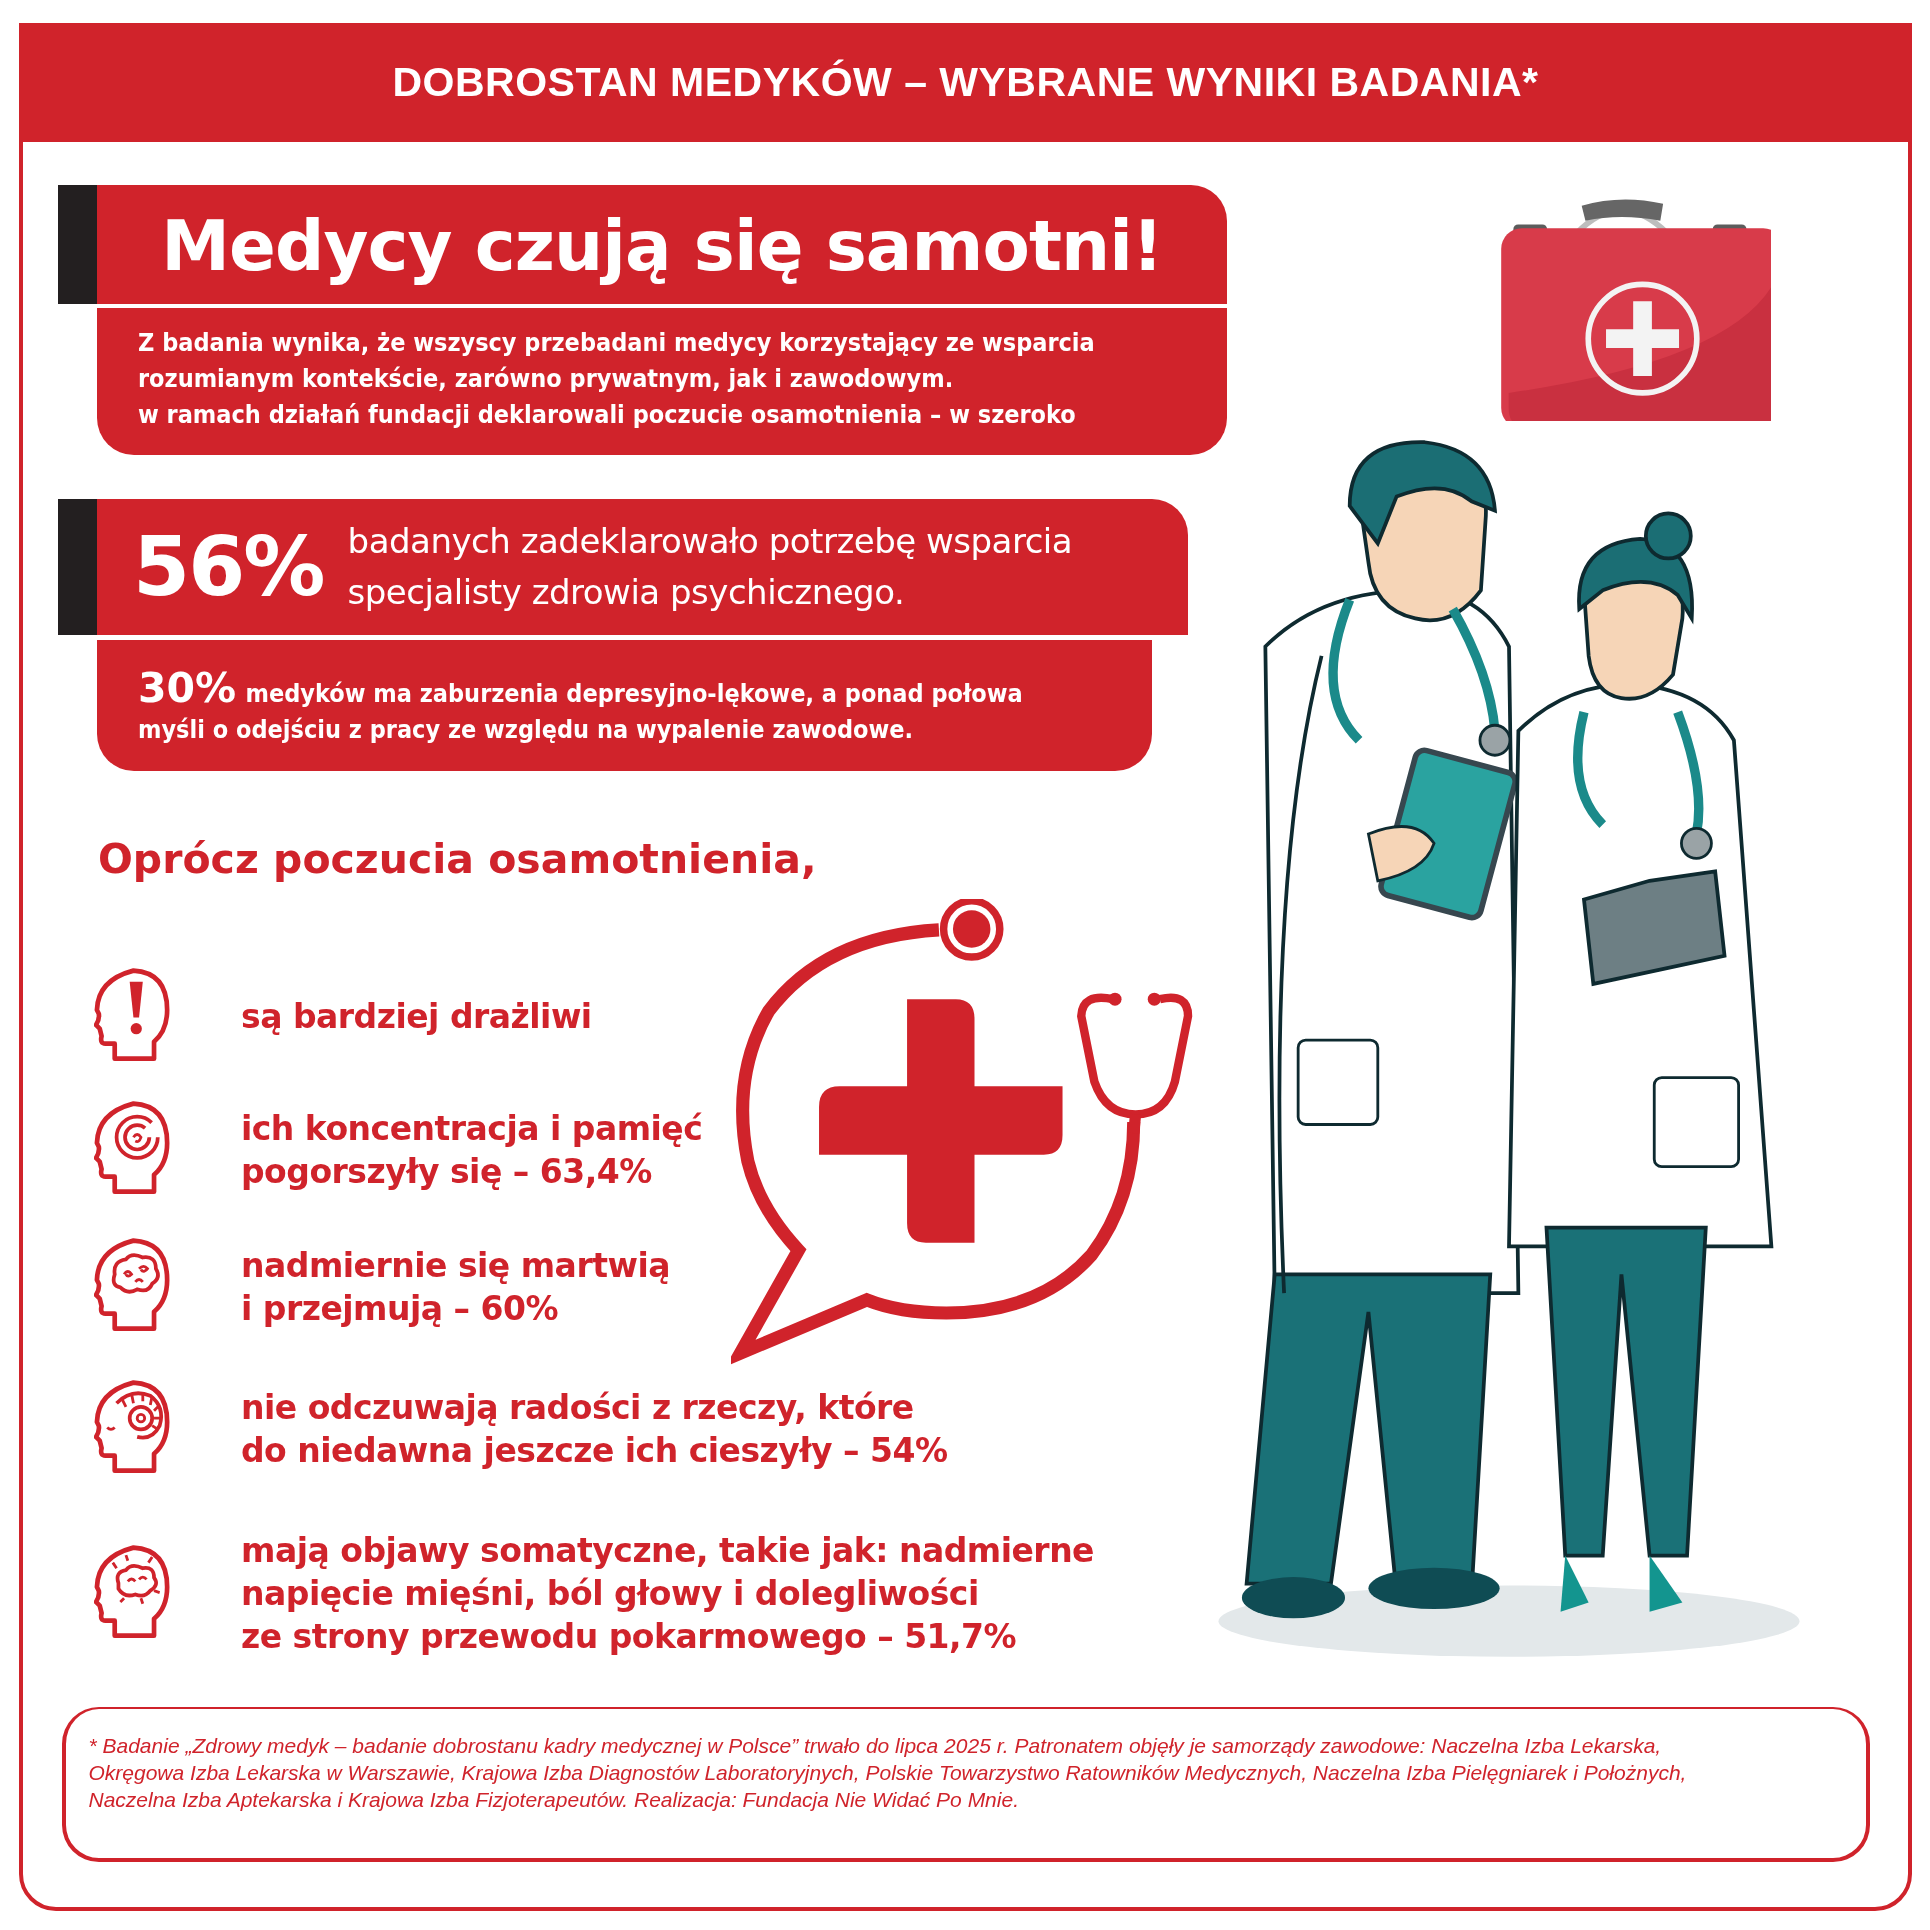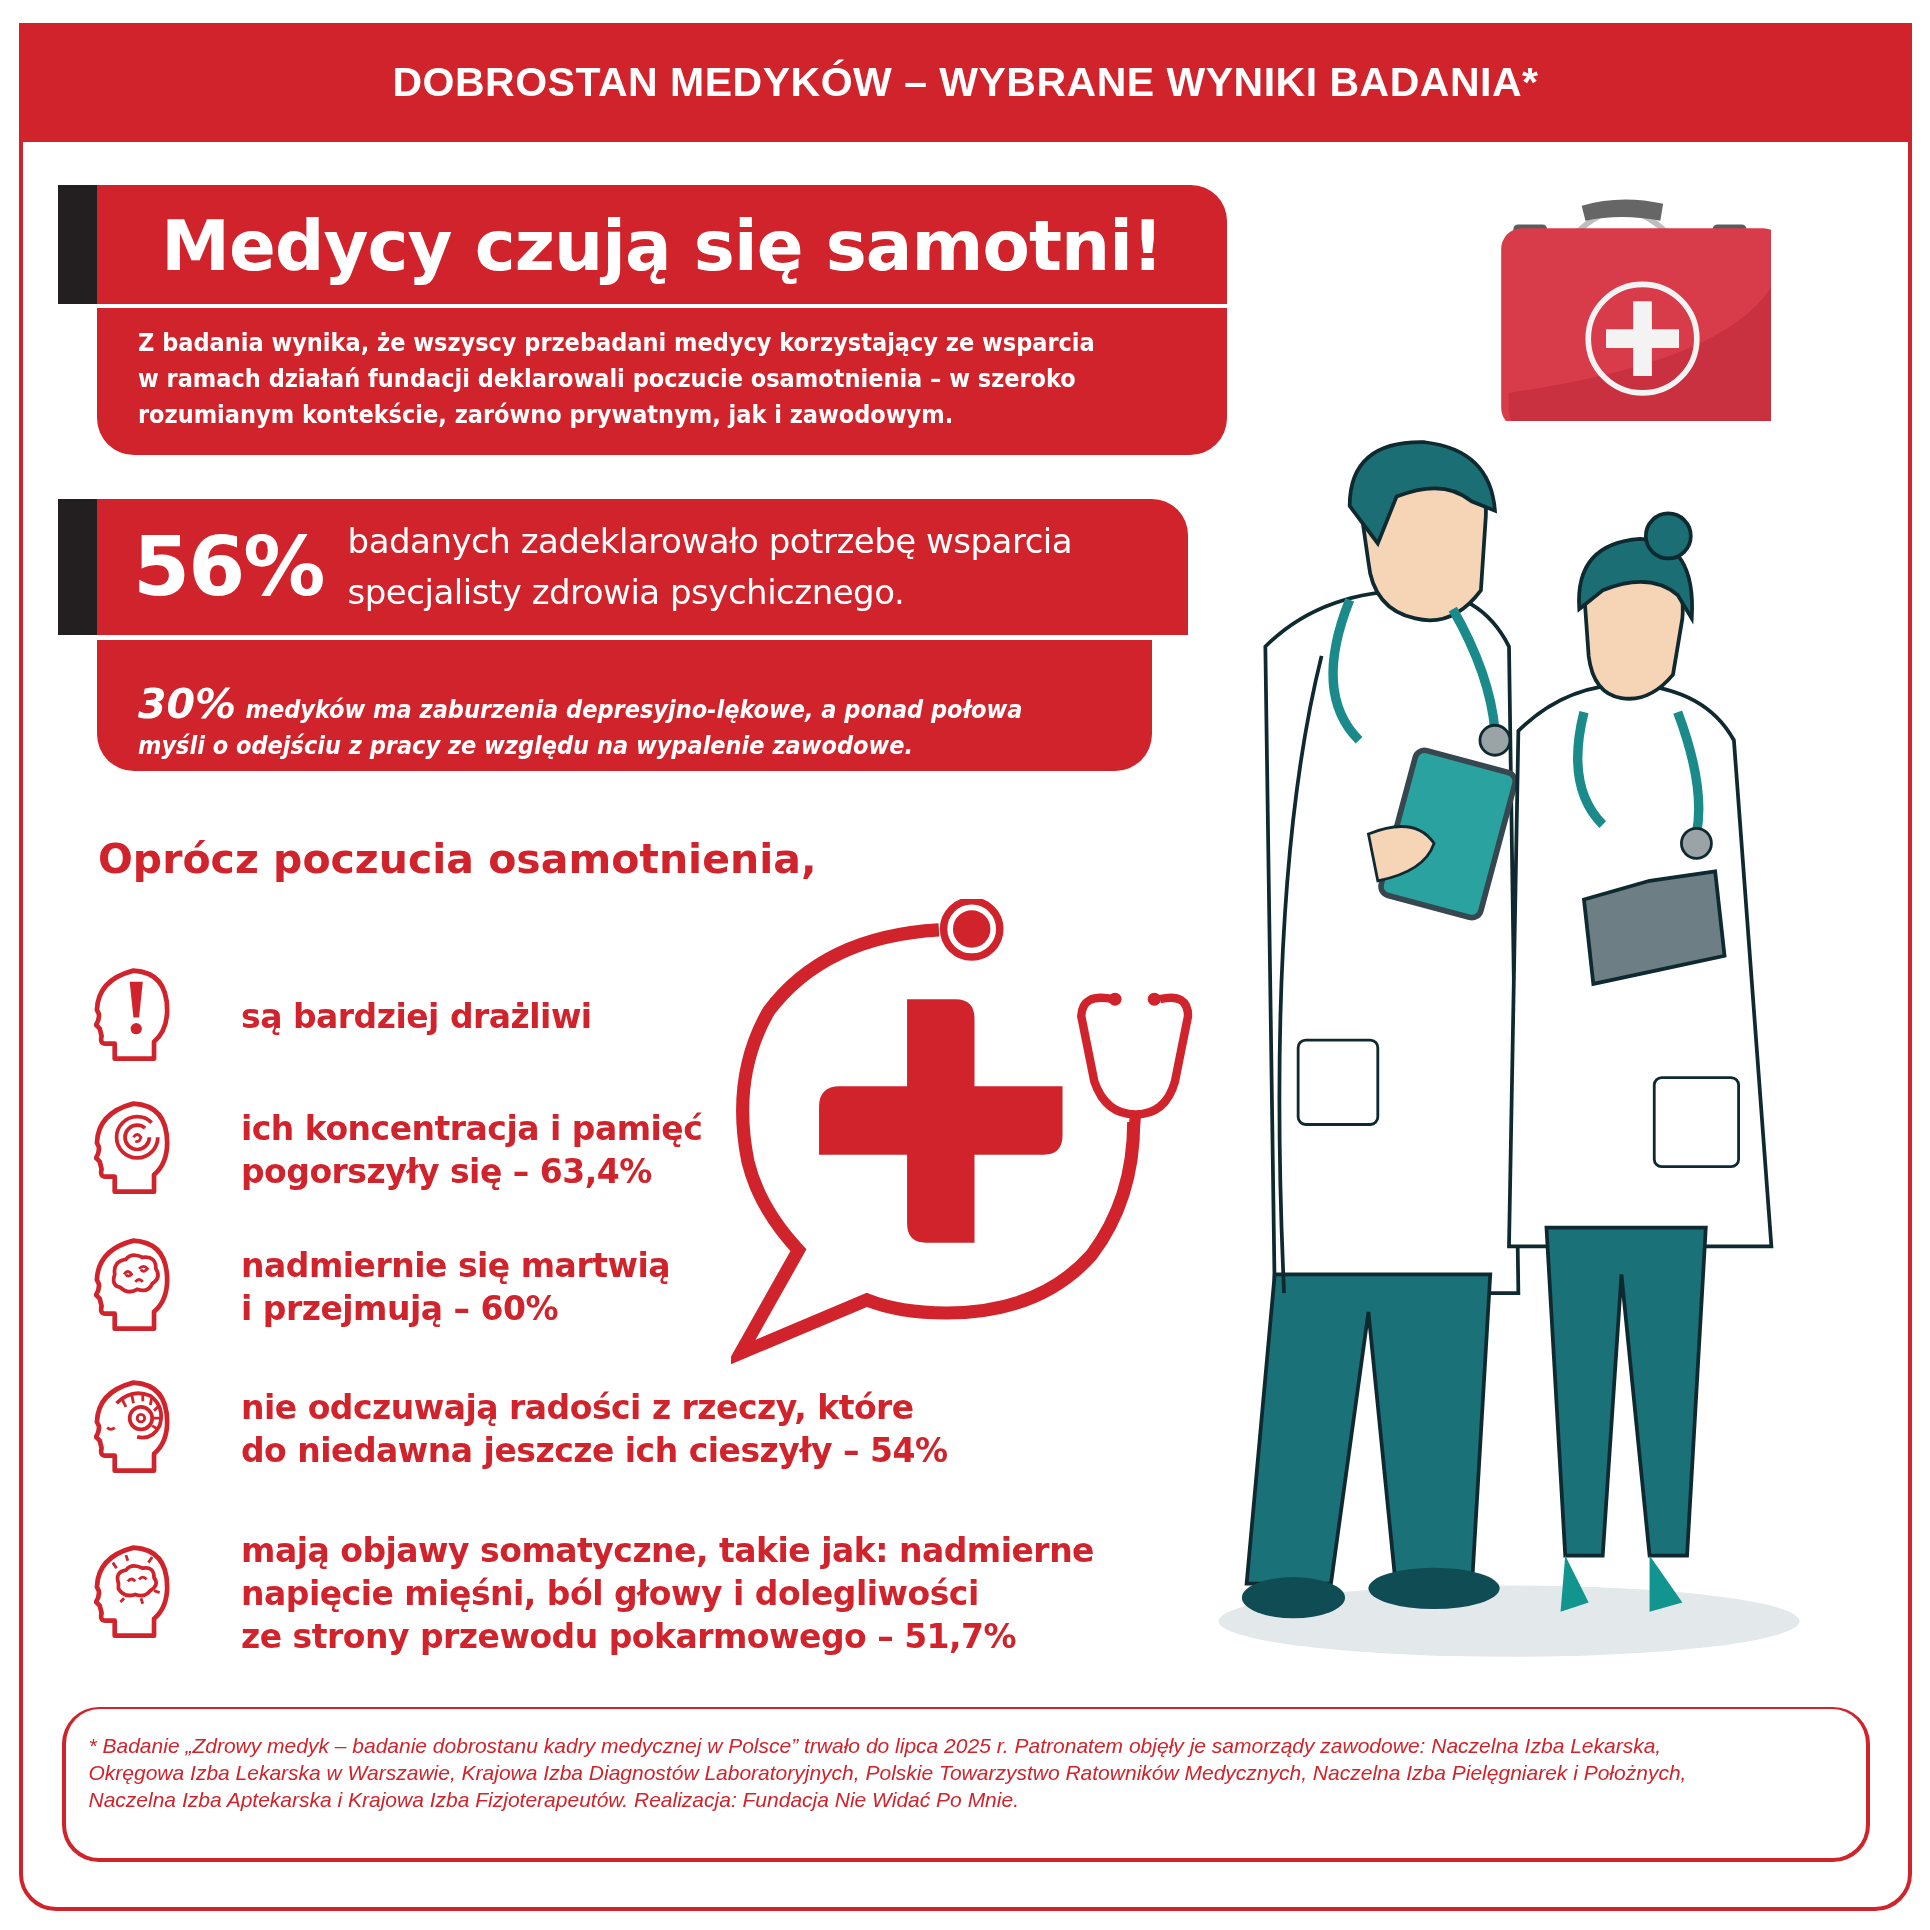--- a/index.html
+++ b/index.html
@@ -79,33 +79,33 @@
 <div class="header">
   <span class="header-title">DOBROSTAN MEDYKÓW – WYBRANE WYNIKI BADANIA*</span>
 </div>
 
 <div class="accent-bar" style="left:58px; top:185px; height:119px;"></div>
 <div class="card-top" style="left:97px; top:185px; width:1130px; height:119px;">
   <div class="headline">Medycy czują się samotni!</div>
 </div>
 <div class="card-bottom" style="left:97px; top:308px; width:1130px; height:147px; padding:17px 0 0 41px;">
   <div class="body-text">Z badania wynika, że wszyscy przebadani medycy korzystający ze wsparcia</div>
+  <div class="body-text">rozumianym kontekście, zarówno prywatnym, jak i zawodowym.</div>
   <div class="body-text">w ramach działań fundacji deklarowali poczucie osamotnienia – w szeroko</div>
-  <div class="body-text">rozumianym kontekście, zarówno prywatnym, jak i zawodowym.</div>
 </div>
 
 <div class="accent-bar" style="left:58px; top:499px; height:136px;"></div>
 <div class="card-top" style="left:97px; top:499px; width:1091px; height:136px; display:flex; align-items:center; padding-left:36px;">
   <div class="stat-big">56%</div>
   <div style="margin-left:24px;">
     <div class="stat-line">badanych zadeklarowało potrzebę wsparcia</div>
     <div class="stat-line">specjalisty zdrowia psychicznego.</div>
   </div>
 </div>
-<div class="card-bottom" style="left:97px; top:640px; width:1055px; height:131px; padding:40px 0 0 41px;font-style:italic;">
+<div class="card-bottom" style="left:97px; top:640px; width:1055px; height:131px; padding:24px 0 0 41px;">
   <div style="display:flex; align-items:baseline;">
     <span class="stat-mid">30%</span>
     <span class="body-text" style="margin-left:9.4px; font-size:25px;">medyków ma zaburzenia depresyjno-lękowe, a ponad połowa</span>
   </div>
   <div class="body-text" style="font-size:25px;">myśli o odejściu z pracy ze względu na wypalenie zawodowe.</div>
 </div>
 
 <div class="section-heading">
   <div>Oprócz poczucia osamotnienia,</div>
 </div>

